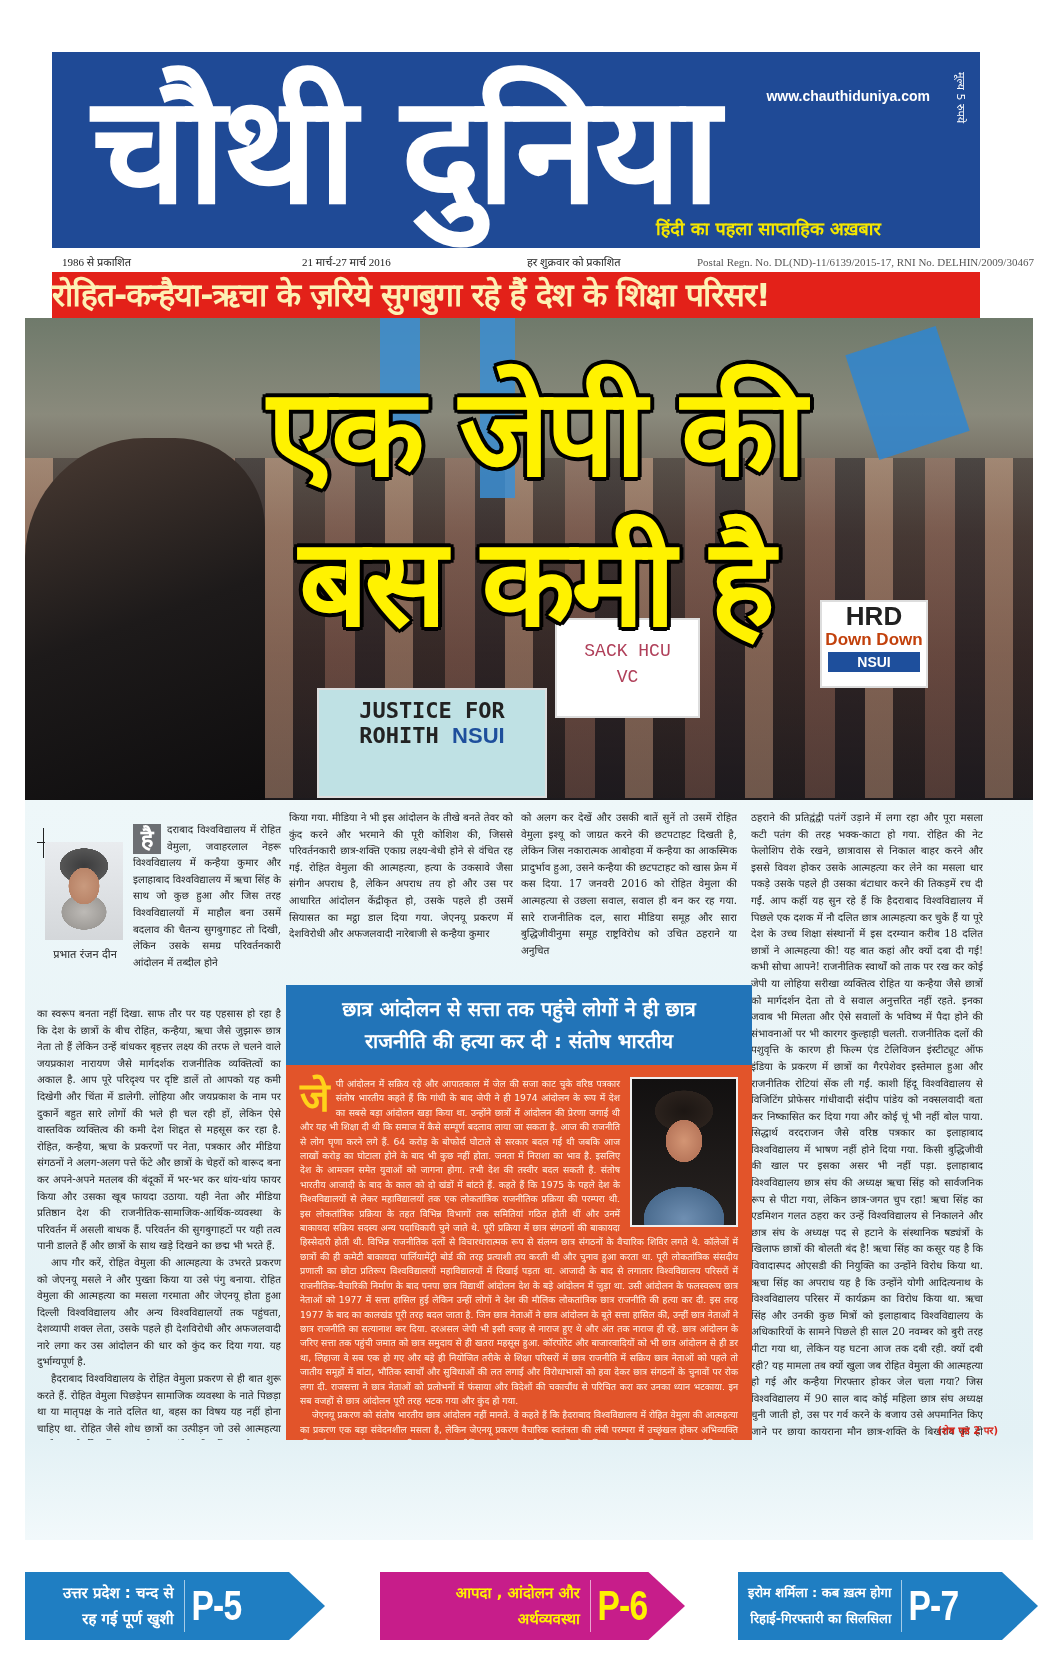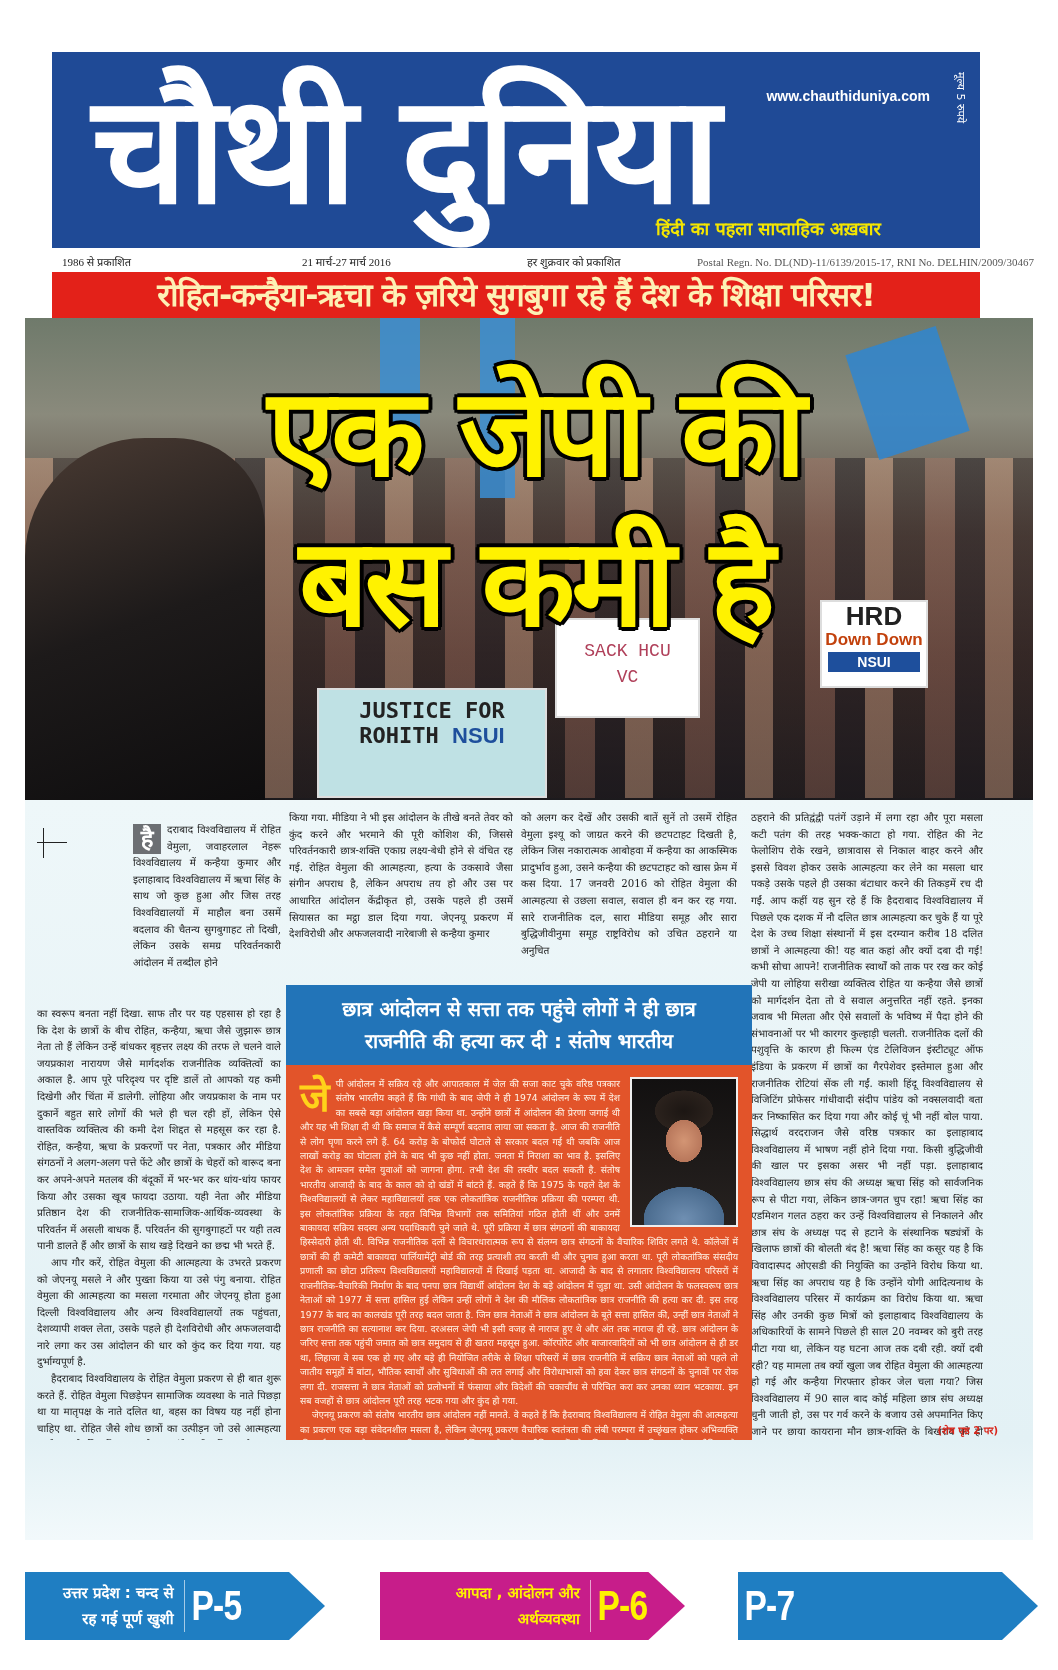--- a/index.html
+++ b/index.html
@@ -15,21 +15,21 @@
 
   
   .infostrip { position: absolute; left: 52px; top: 250px; width: 928px; height: 22px; font-family: "Liberation Serif", serif; font-size: 11px; color: #222; }
   .infostrip span { position: absolute; top: 4px; white-space: nowrap; }
   .infostrip .est { left: 10px; }
   .infostrip .date { left: 250px; }
   .infostrip .freq { left: 475px; }
   .infostrip .reg { left: 645px; font-size: 11px; color: #555; top: 6px; }
 
   
-  .redbar { position: absolute; left: 52px; top: 272px; width: 928px; height: 46px; background: #e32119; text-align: center; }
+  .redbar { position: absolute; left: 52px; top: 272px; width: 928px; height: 46px; background: #e32119; }
   .redbar h1 { font-family: "DejaVu Sans", sans-serif; font-weight: bold; font-size: 32px; line-height: 46px; color: #fdf1b5; white-space: nowrap; letter-spacing: -1px; }
 
   
   .photo { position: absolute; left: 25px; top: 318px; width: 1008px; height: 482px; overflow: hidden;
     background:
       radial-gradient(ellipse 120px 220px at 120px 310px, #2a2522 0%, #2a2522 60%, transparent 61%),
       radial-gradient(ellipse 90px 60px at 860px 650px, #fefefe 0%, #fefefe 95%, transparent 96%),
       radial-gradient(ellipse 80px 60px at 580px 610px, #e8eef5 0%, #e8eef5 95%, transparent 96%),
       radial-gradient(ellipse 110px 80px at 430px 720px, #b9dcdf 0%, #b9dcdf 90%, transparent 91%),
       linear-gradient(180deg, #6f7a6b 0%, #8a8a7c 20%, #5b4b43 45%, #3d2e2b 70%, #1c1a1d 100%);
@@ -156,20 +156,24 @@
   <div class="headline">
     <span class="line">एक जेपी की</span>
     <span class="line">बस कमी है</span>
   </div>
 </div>
 
 <div class="bodyarea">
   <div class="crop-mark-h"></div>
   <div class="crop-mark-v"></div>
 
+  <div class="author-box">
+    <div class="author-photo"></div>
+    <div class="author-name">प्रभात रंजन दीन</div>
+  </div>
 
   <div class="col col1">
     <div class="text-wrap">
       <span class="dropcap">है</span>
       <span>दराबाद विश्वविद्यालय में रोहित वेमुला, जवाहरलाल नेहरू विश्वविद्यालय में कन्हैया कुमार और इलाहाबाद विश्वविद्यालय में ऋचा सिंह के साथ जो कुछ हुआ और जिस तरह विश्वविद्यालयों में माहौल बना उसमें बदलाव की चैतन्य सुगबुगाहट तो दिखी, लेकिन उसके समग्र परिवर्तनकारी आंदोलन में तब्दील होने</span>
     </div>
     <div class="text-rest">
       <p class="first">का स्वरूप बनता नहीं दिखा. साफ तौर पर यह एहसास हो रहा है कि देश के छात्रों के बीच रोहित, कन्हैया, ऋचा जैसे जुझारू छात्र नेता तो हैं लेकिन उन्हें बांधकर बृहत्तर लक्ष्य की तरफ ले चलने वाले जयप्रकाश नारायण जैसे मार्गदर्शक राजनीतिक व्यक्तित्वों का अकाल है. आप पूरे परिदृश्य पर दृष्टि डालें तो आपको यह कमी दिखेगी और चिंता में डालेगी. लोहिया और जयप्रकाश के नाम पर दुकानें बहुत सारे लोगों की भले ही चल रही हों, लेकिन ऐसे वास्तविक व्यक्तित्व की कमी देश शिद्दत से महसूस कर रहा है. रोहित, कन्हैया, ऋचा के प्रकरणों पर नेता, पत्रकार और मीडिया संगठनों ने अलग-अलग पत्ते फेंटे और छात्रों के चेहरों को बारूद बना कर अपने-अपने मतलब की बंदूकों में भर-भर कर धांय-धांय फायर किया और उसका खूब फायदा उठाया. यही नेता और मीडिया प्रतिष्ठान देश की राजनीतिक-सामाजिक-आर्थिक-व्यवस्था के परिवर्तन में असली बाधक हैं. परिवर्तन की सुगबुगाहटों पर यही तत्व पानी डालते हैं और छात्रों के साथ खड़े दिखने का छद्म भी भरते हैं.</p>
       <p>आप गौर करें, रोहित वेमुला की आत्महत्या के उभरते प्रकरण को जेएनयू मसले ने और पुख्ता किया या उसे पंगु बनाया. रोहित वेमुला की आत्महत्या का मसला गरमाता और जेएनयू होता हुआ दिल्ली विश्वविद्यालय और अन्य विश्वविद्यालयों तक पहुंचता, देशव्यापी शक्ल लेता, उसके पहले ही देशविरोधी और अफजलवादी नारे लगा कर उस आंदोलन की धार को कुंद कर दिया गया. यह दुर्भाग्यपूर्ण है.</p>
       <p>हैदराबाद विश्वविद्यालय के रोहित वेमुला प्रकरण से ही बात शुरू करते हैं. रोहित वेमुला पिछड़ेपन सामाजिक व्यवस्था के नाते पिछड़ा था या मातृपक्ष के नाते दलित था, बहस का विषय यह नहीं होना चाहिए था. रोहित जैसे शोध छात्रों का उत्पीड़न जो उसे आत्महत्या करने तक के लिए विवश कर दे, यह संवेदनशील विषय और सवाल छात्रों के आंदोलन का समग्रता देने के लिए काफी था. लेकिन सारे राजनीतिक दल रोहित के मृत्यु-वरण पर अलग-अलग शामियाने टांग कर बैठ गए और पूरी धारा को एक खास वोटोन्मुखी राजनीतिक दिशा पकड़ाने में लग गए. ऐसा आंदोलन जो सामाजिक-अकादमिक शक्ल लेता और पूरे देश के छात्रों को सजग-सतर्क करता, गोलबंद करता, उसे नियोजित रूप से राजनीतिक-अंधकूप की तरफ दिग्भ्रमित</p>
@@ -217,14 +221,18 @@
   <div class="shape"></div>
   <div class="txt">
     <div>आपदा , आंदोलन और</div>
     <div>अर्थव्यवस्था</div>
   </div>
   <div class="pg">P-6</div>
 </div>
 
 <div class="teaser t3">
   <div class="shape"></div>
+  <div class="txt">
+    <div>इरोम शर्मिला : कब ख़त्म होगा</div>
+    <div>रिहाई-गिरफ्तारी का सिलसिला</div>
+  </div>
   <div class="pg">P-7</div>
 </div>
 
 </body></html>

